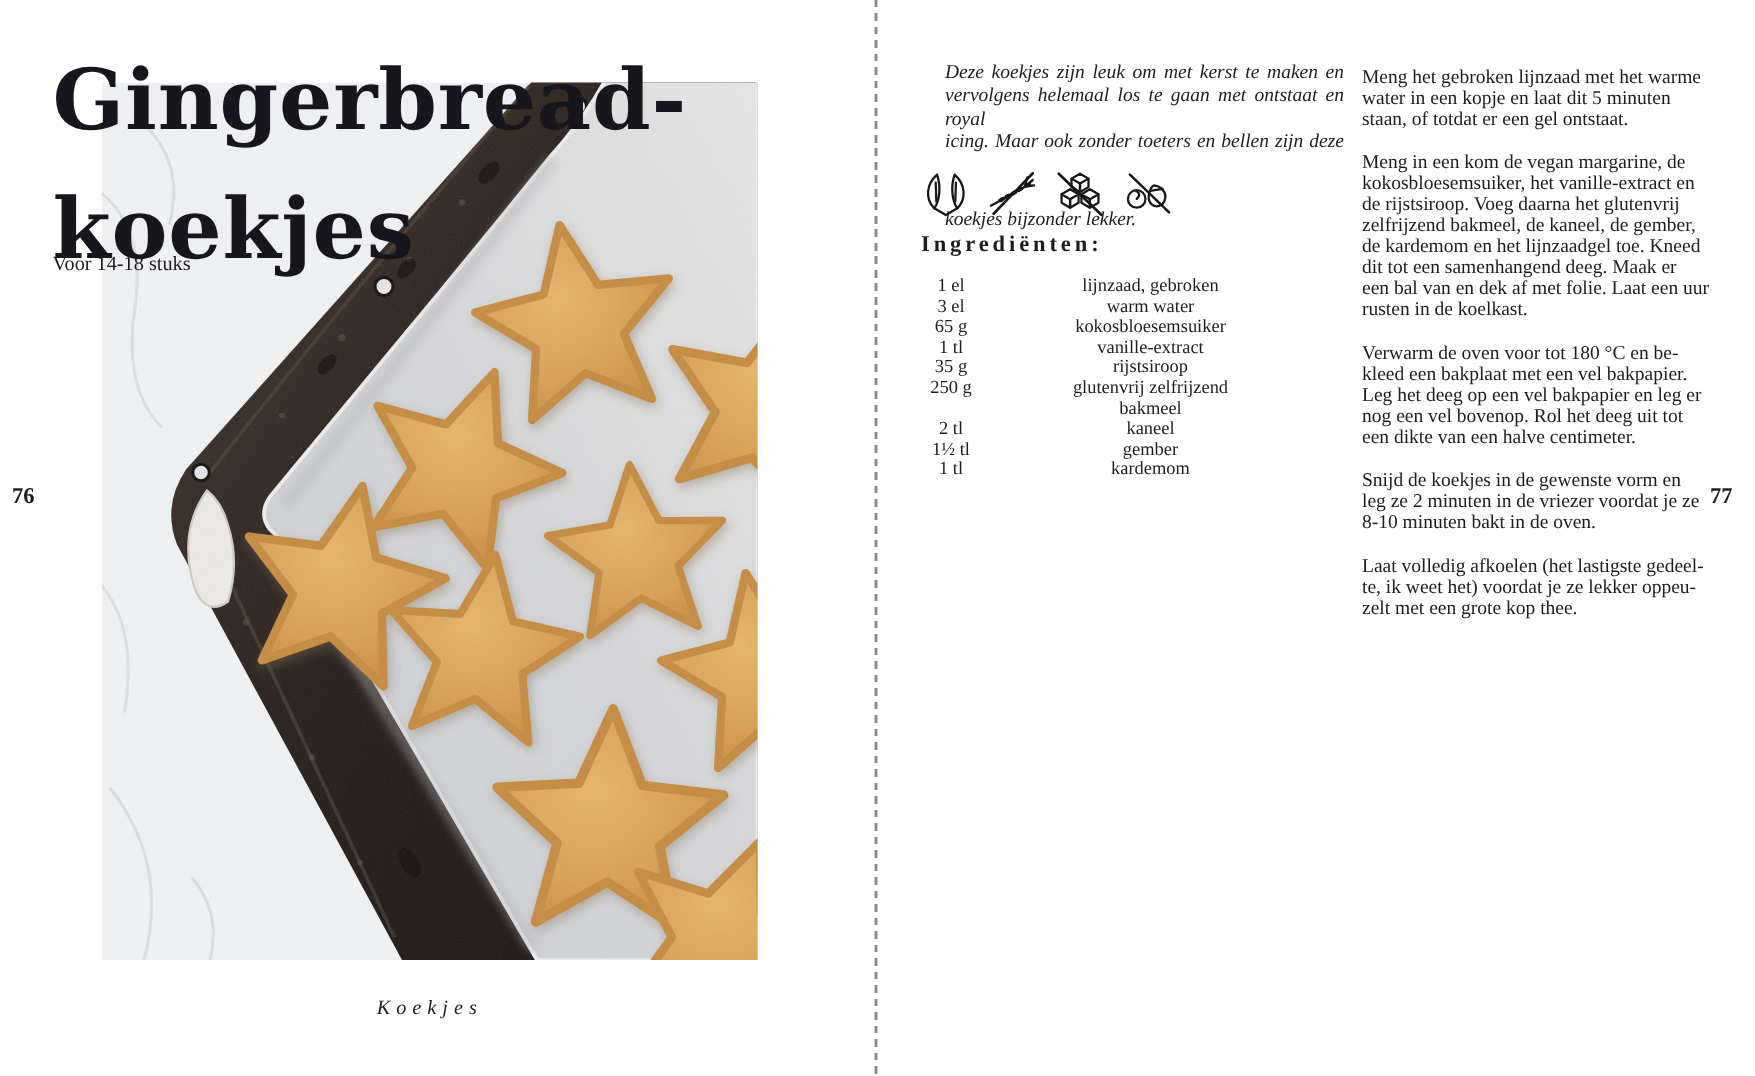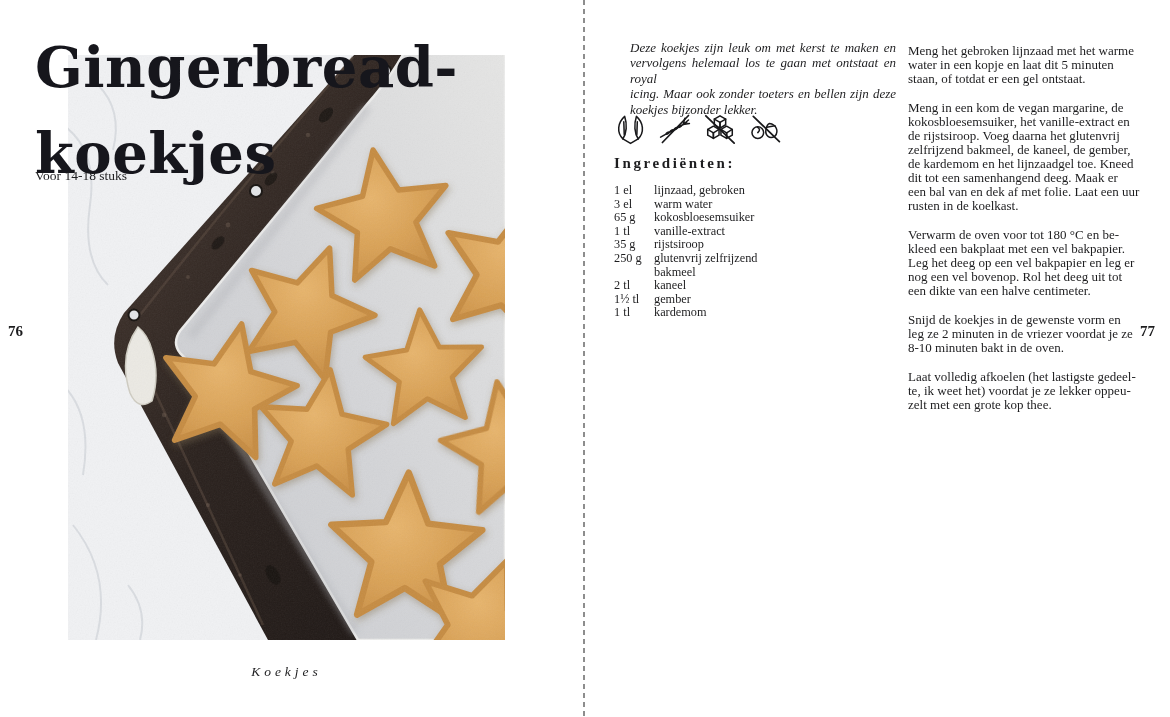--- a/index.html
+++ b/index.html
@@ -15,25 +15,25 @@
          font-weight:bold;font-size:56px;line-height:86px;letter-spacing:0.5px;color:var(--title_ink,#16161c);z-index:5;}
   .yield{position:absolute;left:35px;top:168px;font-size:13.5px;color:var(--ink,#1d1d1f);z-index:5;}
   .pagenum{position:absolute;top:323px;font-size:15px;font-weight:bold;color:var(--ink,#1d1d1f);}
   .pagenum.left{left:8px;}
   .pagenum.right{left:1140px;}
   .footer-cat{position:absolute;left:68px;top:664px;width:437px;text-align:center;font-style:italic;
               font-size:13.5px;letter-spacing:4px;color:var(--ink,#1d1d1f);}
   
   .intro{position:absolute;left:630px;top:40px;width:266px;font-style:italic;font-size:13px;line-height:15.4px;}
   .intro .jline{text-align:justify;text-align-last:justify;}
-  .intro .jline:last-child{text-align-last:left;}
+  .intro .jline:last-child{text-align-last:left;margin-top:36px;}
   .diet-icons{position:absolute;left:613px;top:112px;display:flex;gap:8px;align-items:flex-end;}
   .diet-icons svg{display:block;}
   .ing-head{position:absolute;left:614px;top:155px;font-size:15px;font-weight:bold;letter-spacing:2.6px;}
-  .ing-list{position:absolute;left:614px;top:184px;width:266px;font-size:12.3px;line-height:13.6px;}
+  .ing-list{position:absolute;left:614px;top:184px;width:266px;font-size:12.3px;line-height:13.6px;text-align:center;}
   .ing-row{display:grid;grid-template-columns:40px auto;}
   .ing-row .itm{white-space:pre-line;}
   .steps{position:absolute;left:908px;top:44px;width:236px;font-size:13px;line-height:14px;}
   .step{white-space:pre-line;margin:0 0 15px 0;}
 </style>
 </head>
 <body>
 
 <div class="spread">
 

